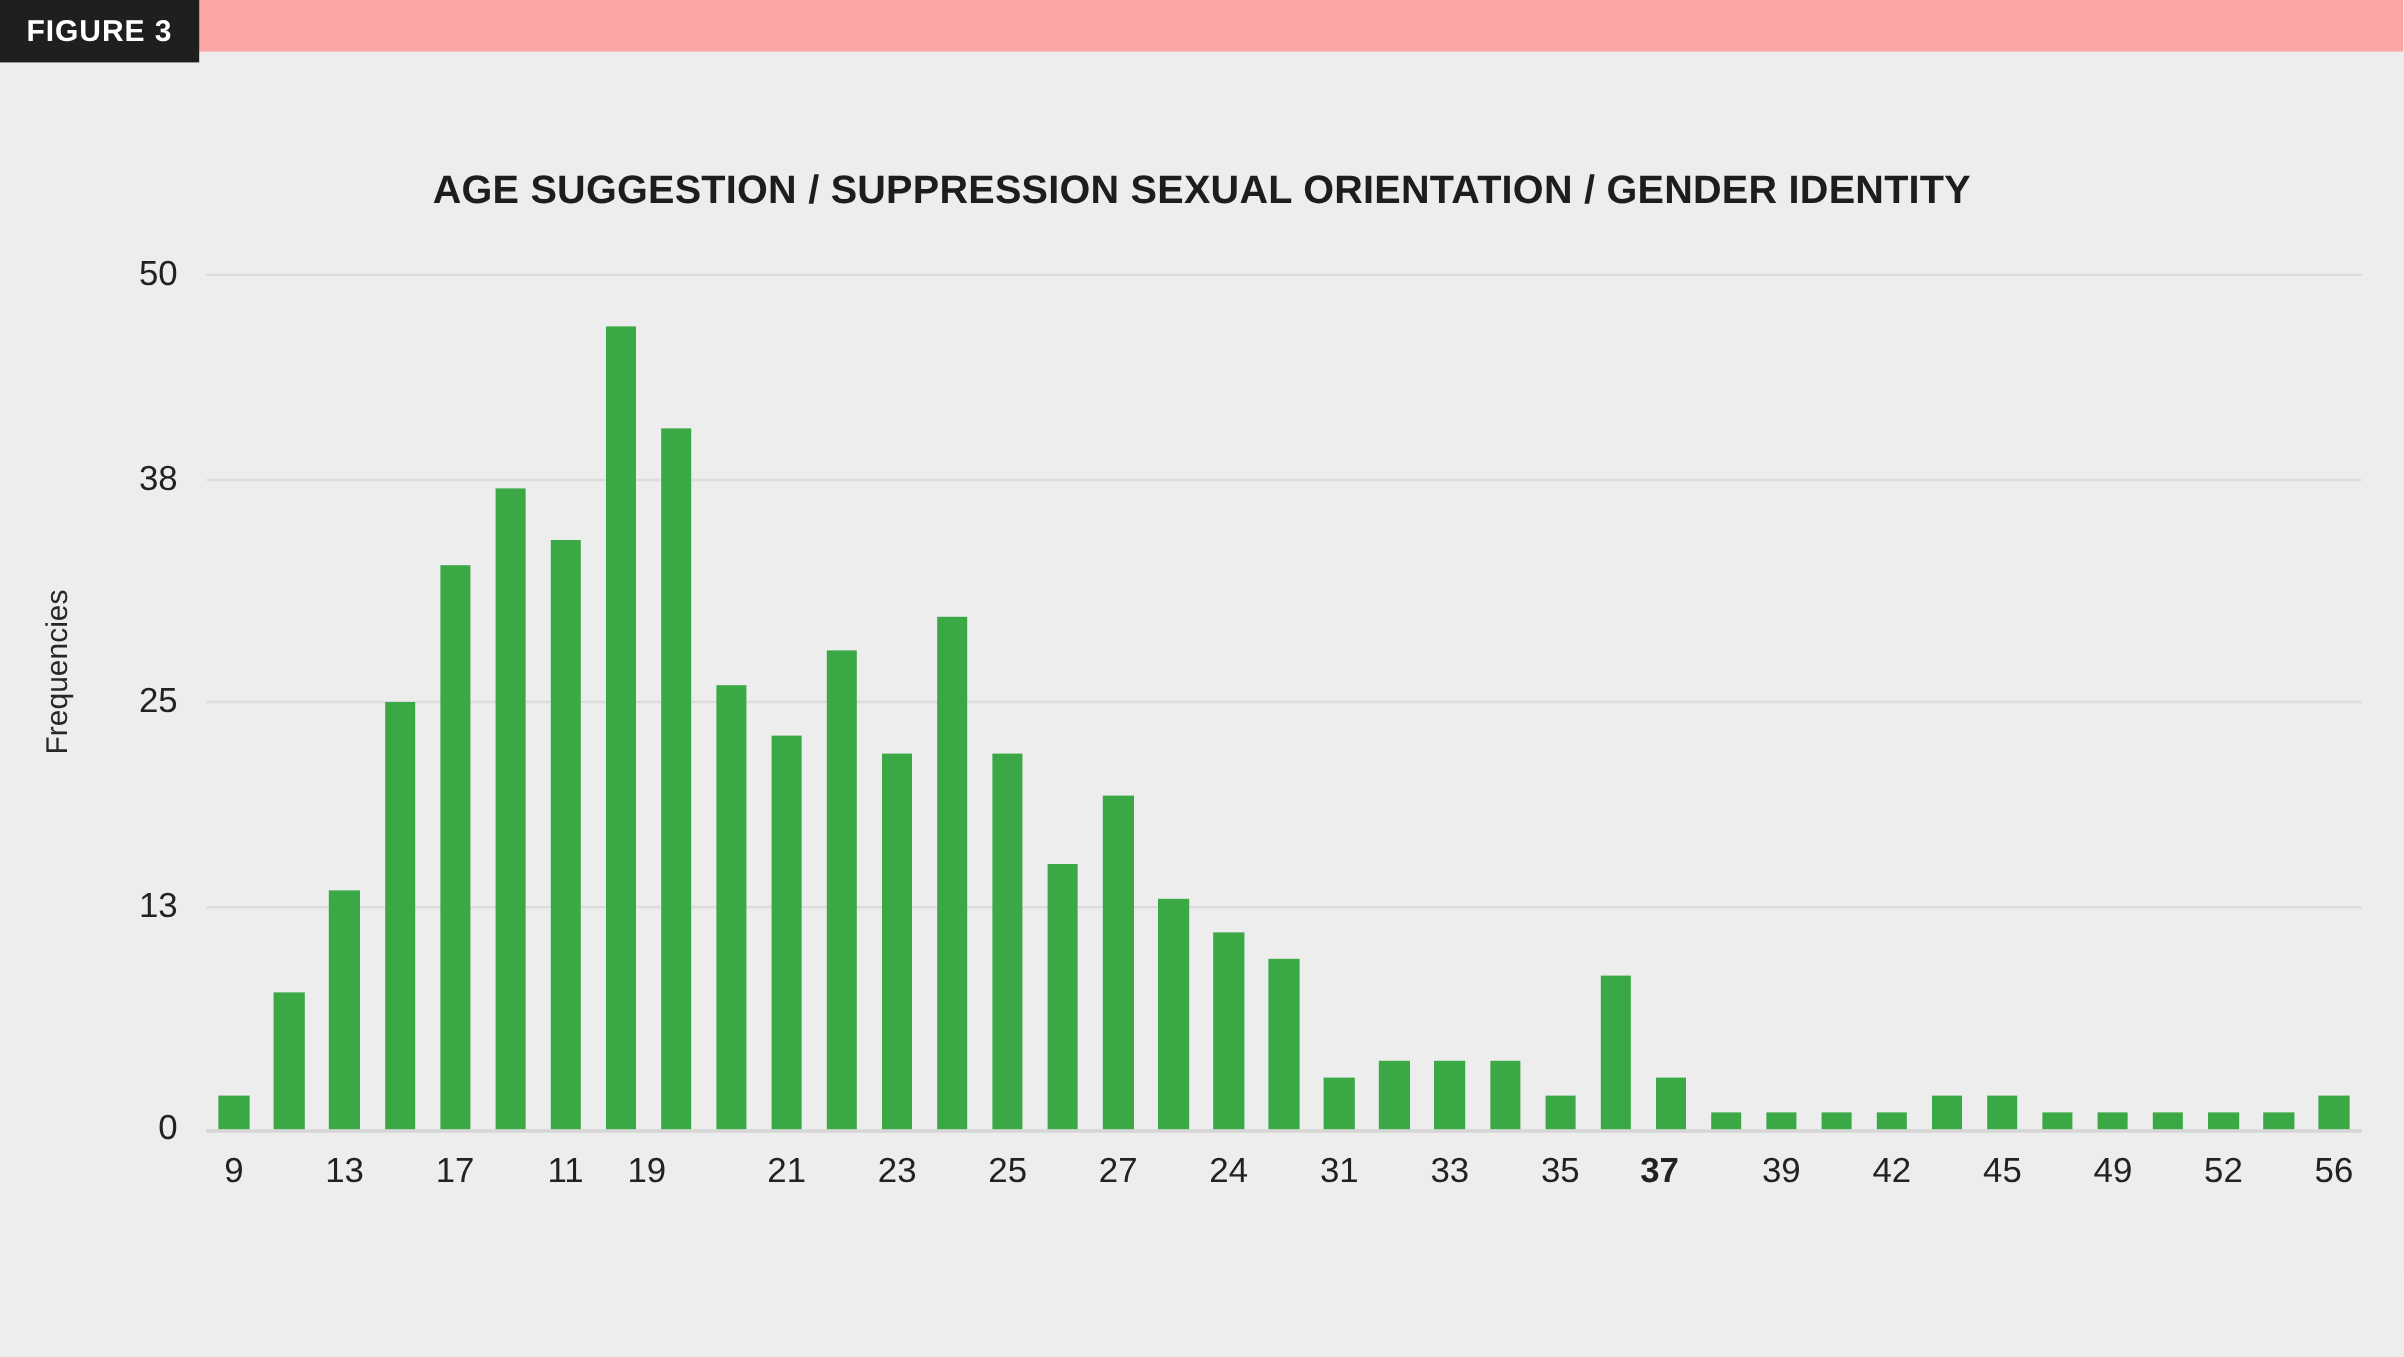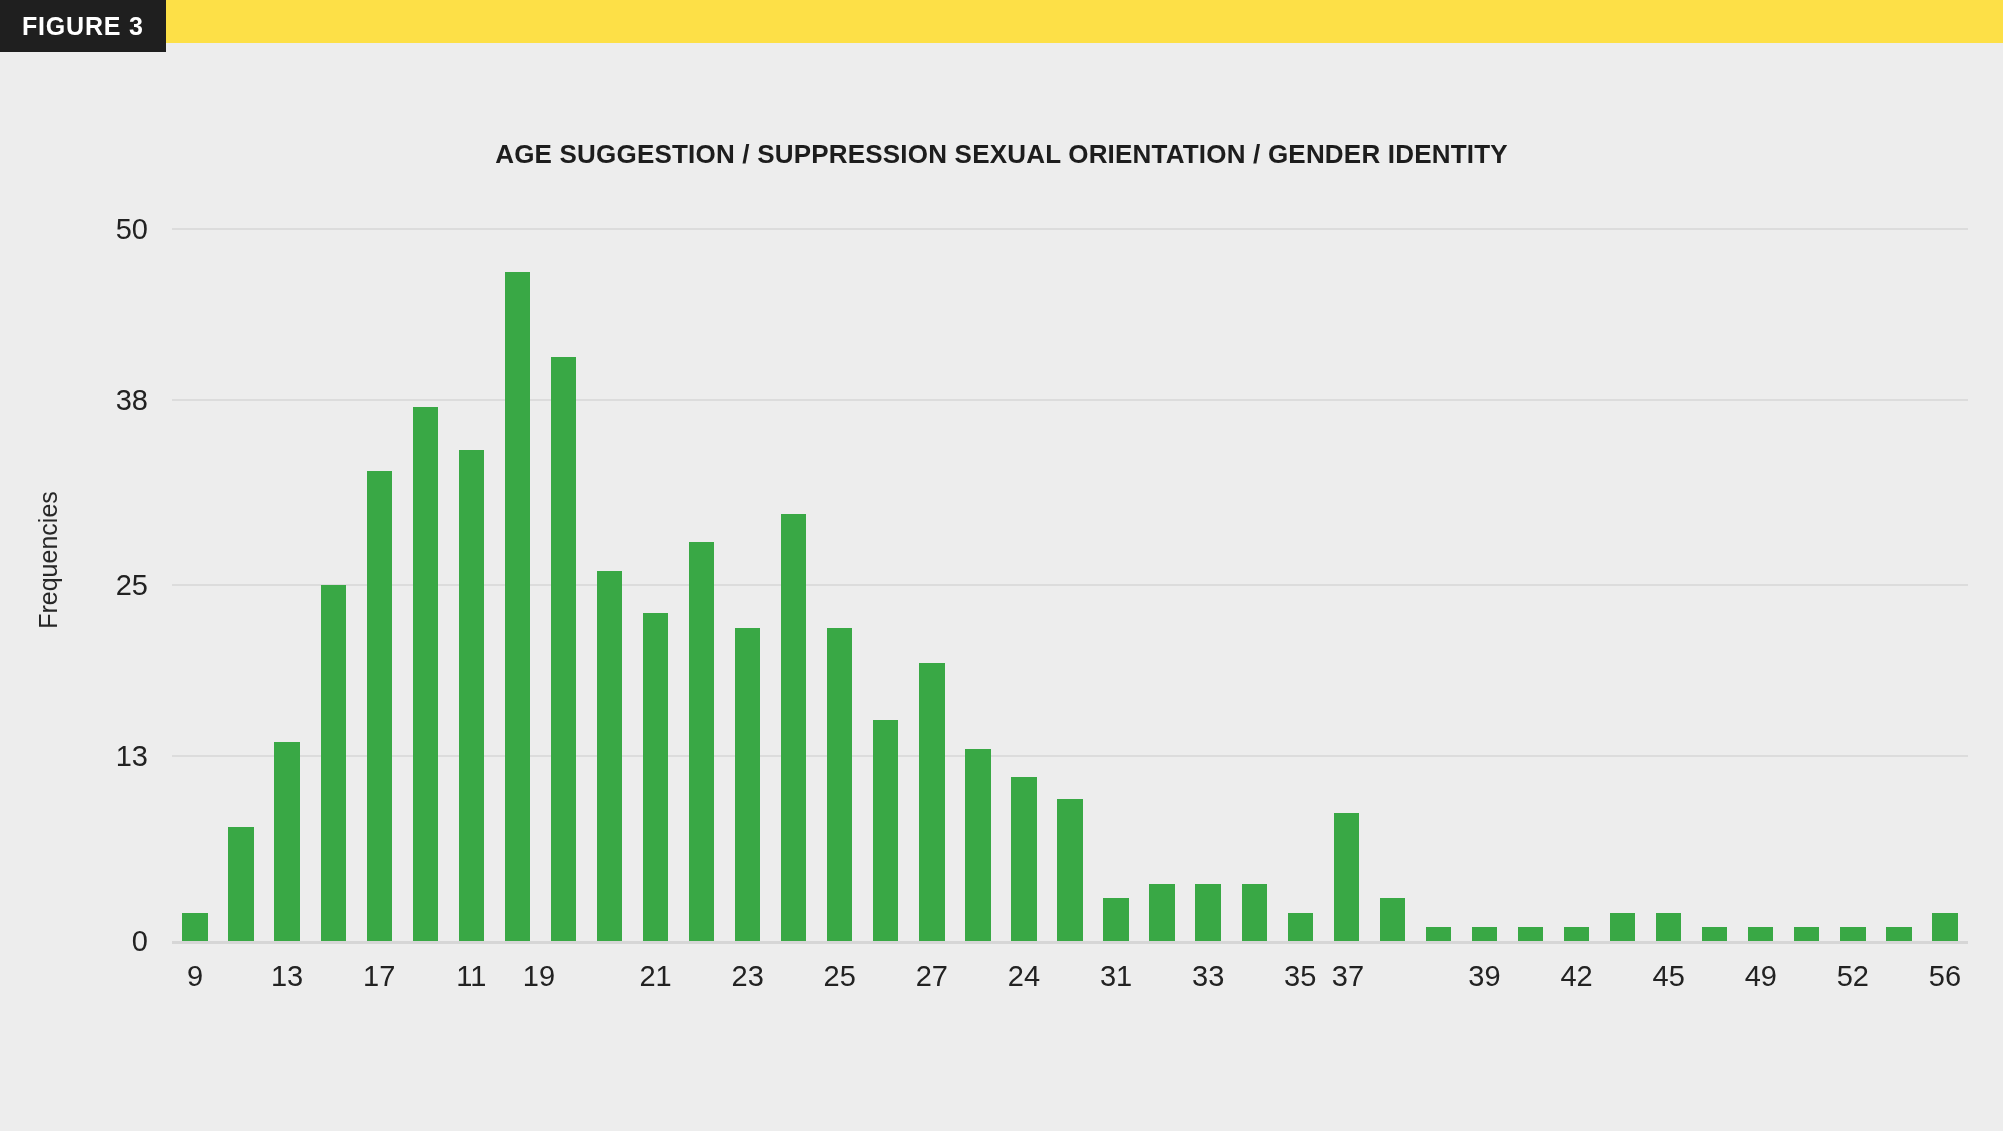--- a/index.html
+++ b/index.html
@@ -7,21 +7,21 @@
     width: 2003px;
     height: 1131px;
     background: #ffffff;
     font-family: "Liberation Sans", sans-serif;
     overflow: hidden;
   }
   #root {
     position: relative;
     width: 2003px;
     height: 1131px;
-    background: #fde047;
+    background: #fca5a5;
   }
   
   .panel {
     position: absolute;
     left: 0;
     top: 43px;
     width: 2003px;
     height: 1088px;
     background: #ededed;
   }
@@ -42,21 +42,21 @@
     letter-spacing: 0.8px;
     z-index: 5;
   }
   
   .chart-title {
     position: absolute;
     left: 0;
     right: 0;
     top: 139px;
     text-align: center;
-    font-size: 26px;
+    font-size: 33px;
     font-weight: bold;
     color: #1d1d1d;
     letter-spacing: 0.2px;
   }
   
   .plot-wrap {
     position: absolute;
     left: 0;
     top: 0;
     width: 2003px;
@@ -205,21 +205,21 @@
         <div class="xtick" style="left: 471.333px;">11</div>
         <div class="xtick" style="left: 539px;">19</div>
         <div class="xtick" style="left: 655.538px;">21</div>
         <div class="xtick" style="left: 747.641px;">23</div>
         <div class="xtick" style="left: 839.744px;">25</div>
         <div class="xtick" style="left: 931.846px;">27</div>
         <div class="xtick" style="left: 1023.95px;">24</div>
         <div class="xtick" style="left: 1116.05px;">31</div>
         <div class="xtick" style="left: 1208.15px;">33</div>
         <div class="xtick" style="left: 1300.26px;">35</div>
-        <div class="xtick" style="left: 1348px;">37</div>
+        <div class="xtick" style="left: 1383px; font-weight: bold;">37</div>
         <div class="xtick" style="left: 1484.46px;">39</div>
         <div class="xtick" style="left: 1576.56px;">42</div>
         <div class="xtick" style="left: 1668.67px;">45</div>
         <div class="xtick" style="left: 1760.77px;">49</div>
         <div class="xtick" style="left: 1852.87px;">52</div>
         <div class="xtick" style="left: 1944.97px;">56</div>
       </div>
   </div>
 
 

